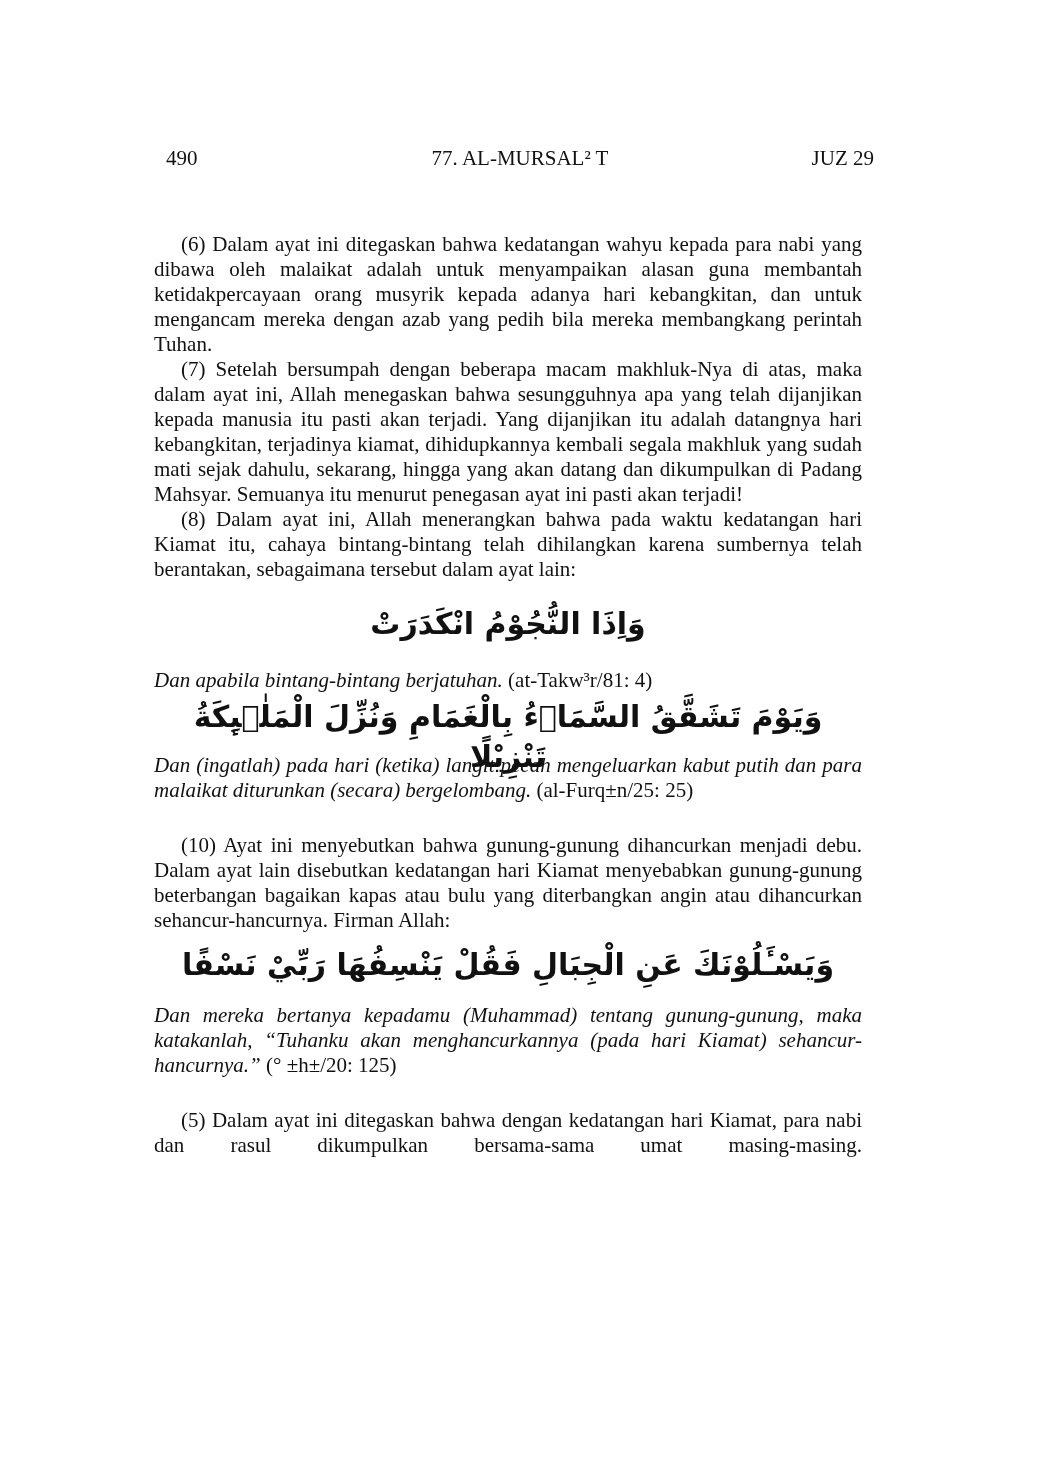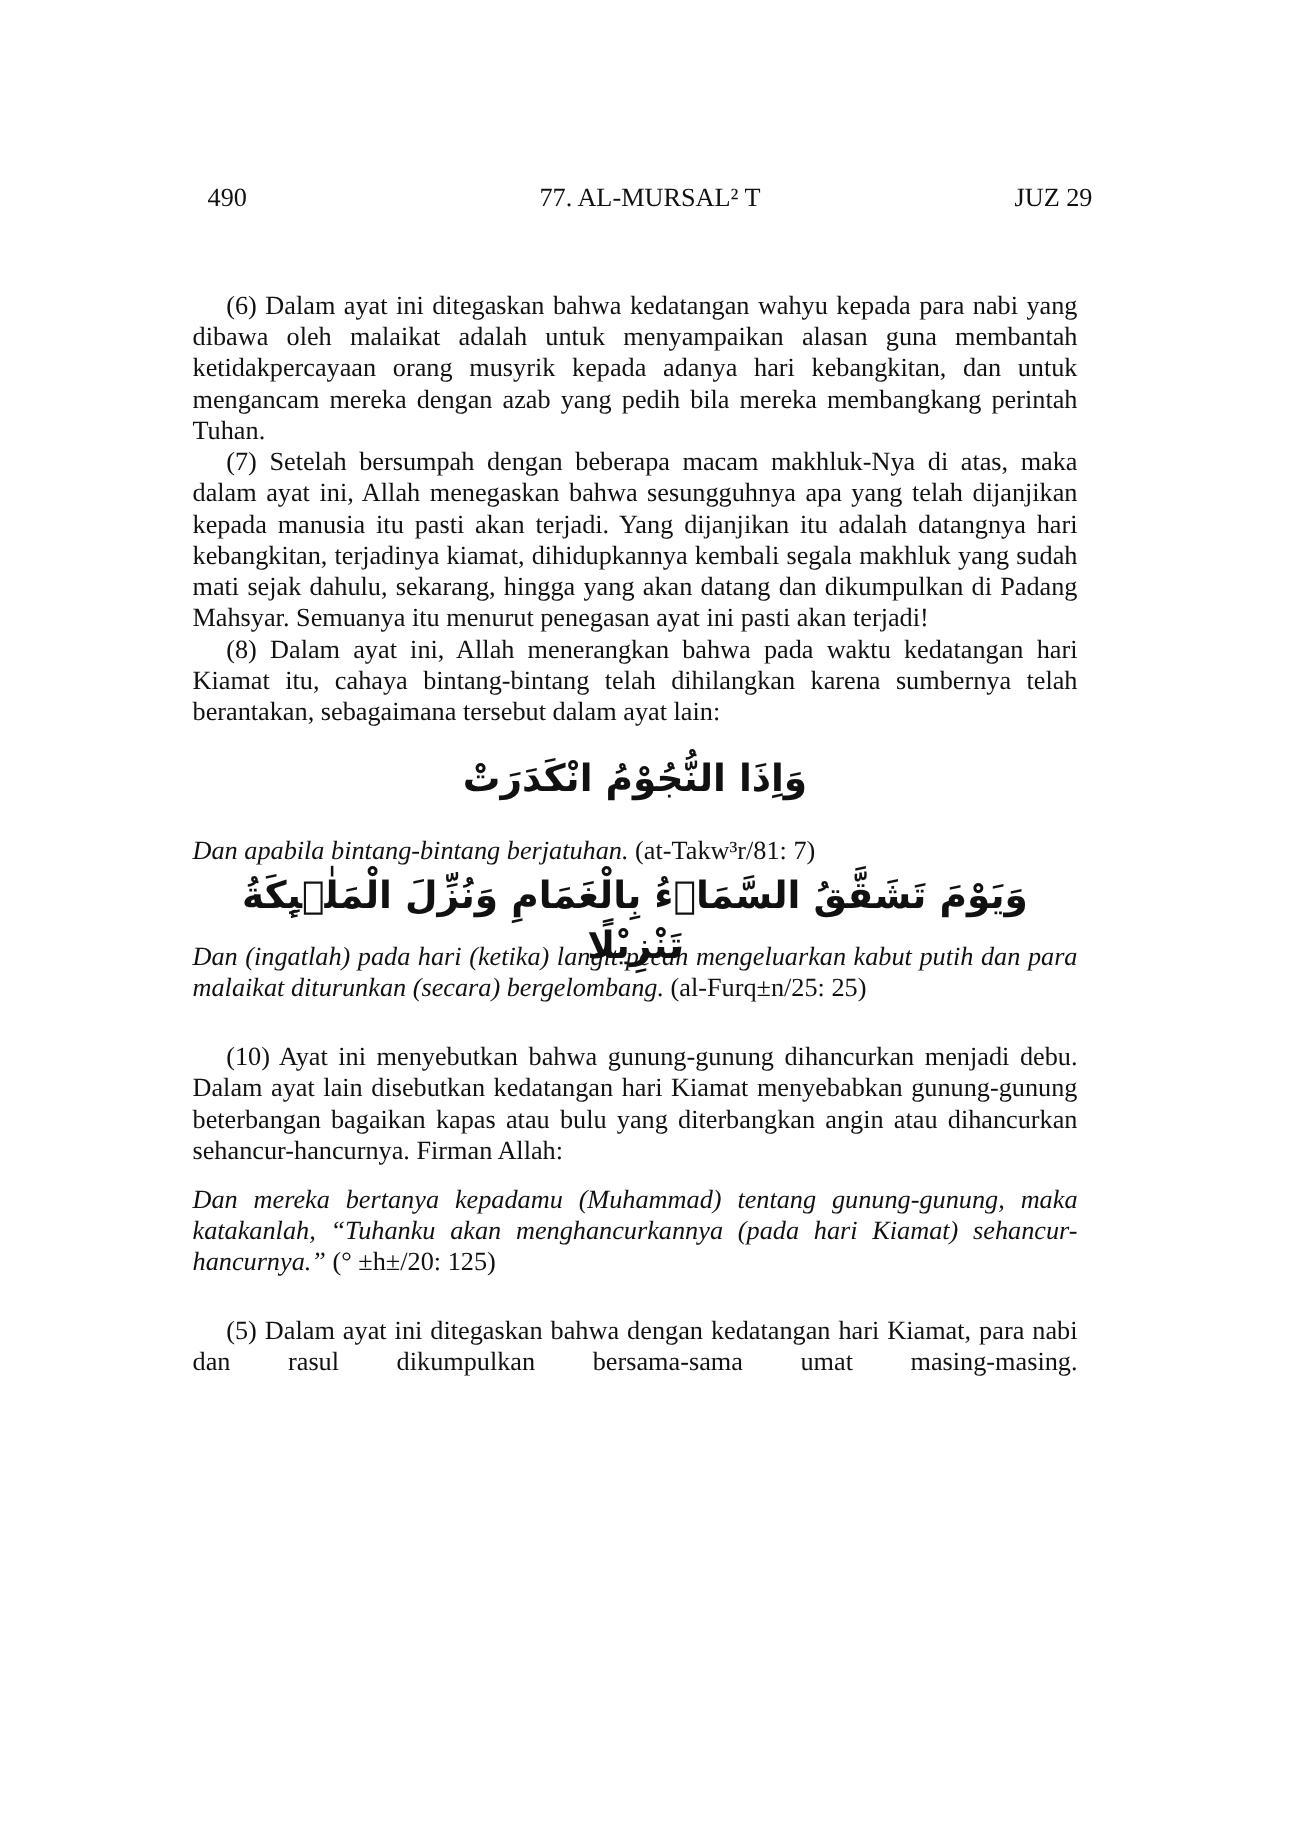--- a/index.html
+++ b/index.html
@@ -76,24 +76,25 @@
   <span class="chapter">77. AL-MURSAL² T</span>
   <span class="juz">JUZ 29</span>
 </div>
 
 <div class="content">
   <p class="para">(6) Dalam ayat ini ditegaskan bahwa kedatangan wahyu kepada para nabi yang dibawa oleh malaikat adalah untuk menyampaikan alasan guna membantah ketidakpercayaan orang musyrik kepada adanya hari kebangkitan, dan untuk mengancam mereka dengan azab yang pedih bila mereka membangkang perintah Tuhan.</p>
   <p class="para">(7) Setelah bersumpah dengan beberapa macam makhluk-Nya di atas, maka dalam ayat ini, Allah menegaskan bahwa sesungguhnya apa yang telah dijanjikan kepada manusia itu pasti akan terjadi. Yang dijanjikan itu adalah datangnya hari kebangkitan, terjadinya kiamat, dihidupkannya kembali segala makhluk yang sudah mati sejak dahulu, sekarang, hingga yang akan datang dan dikumpulkan di Padang Mahsyar. Semuanya itu menurut penegasan ayat ini pasti akan terjadi!</p>
   <p class="para">(8) Dalam ayat ini, Allah menerangkan bahwa pada waktu kedatangan hari Kiamat itu, cahaya bintang-bintang telah dihilangkan karena sumbernya telah berantakan, sebagaimana tersebut dalam ayat lain:</p>
 
   <div class="arabic arabic-1">وَاِذَا النُّجُوْمُ انْكَدَرَتْ</div>
-  <p class="translation t1"><em>Dan apabila bintang-bintang berjatuhan.</em><span> (at-Takw³r/81: 7)</span></p>
+  <p class="translation t1"><em>Dan apabila bintang-bintang berjatuhan.</em><span> (at-Takw³r/81: 4)</span></p>
 
 
   <div class="arabic arabic-2">وَيَوْمَ تَشَقَّقُ السَّمَاۤءُ بِالْغَمَامِ وَنُزِّلَ الْمَلٰۤىِٕكَةُ تَنْزِيْلًا</div>
   <p class="translation t2"><em>Dan (ingatlah) pada hari (ketika) langit pecah mengeluarkan kabut putih dan para malaikat diturunkan (secara) bergelombang.</em><span> (al-Furq±n/25: 25)</span></p>
 
   <p class="para gap-after-2">(10) Ayat ini menyebutkan bahwa gunung-gunung dihancurkan menjadi debu. Dalam ayat lain disebutkan kedatangan hari Kiamat menyebabkan gunung-gunung beterbangan bagaikan kapas atau bulu yang diterbangkan angin atau dihancurkan sehancur-hancurnya. Firman Allah:</p>
 
+  <div class="arabic arabic-3">وَيَسْـَٔلُوْنَكَ عَنِ الْجِبَالِ فَقُلْ يَنْسِفُهَا رَبِّيْ نَسْفًا</div>
   <p class="translation t3"><em>Dan mereka bertanya kepadamu (Muhammad) tentang gunung-gunung, maka katakanlah, “Tuhanku akan menghancurkannya (pada hari Kiamat) sehancur-hancurnya.”</em><span> (° ±h±/20: 125)</span></p>
 
   <p class="para gap-after-3 last-line-justify">(5) Dalam ayat ini ditegaskan bahwa dengan kedatangan hari Kiamat, para nabi dan rasul dikumpulkan bersama-sama umat masing-masing.</p>
 </div>
 
 </body></html>

